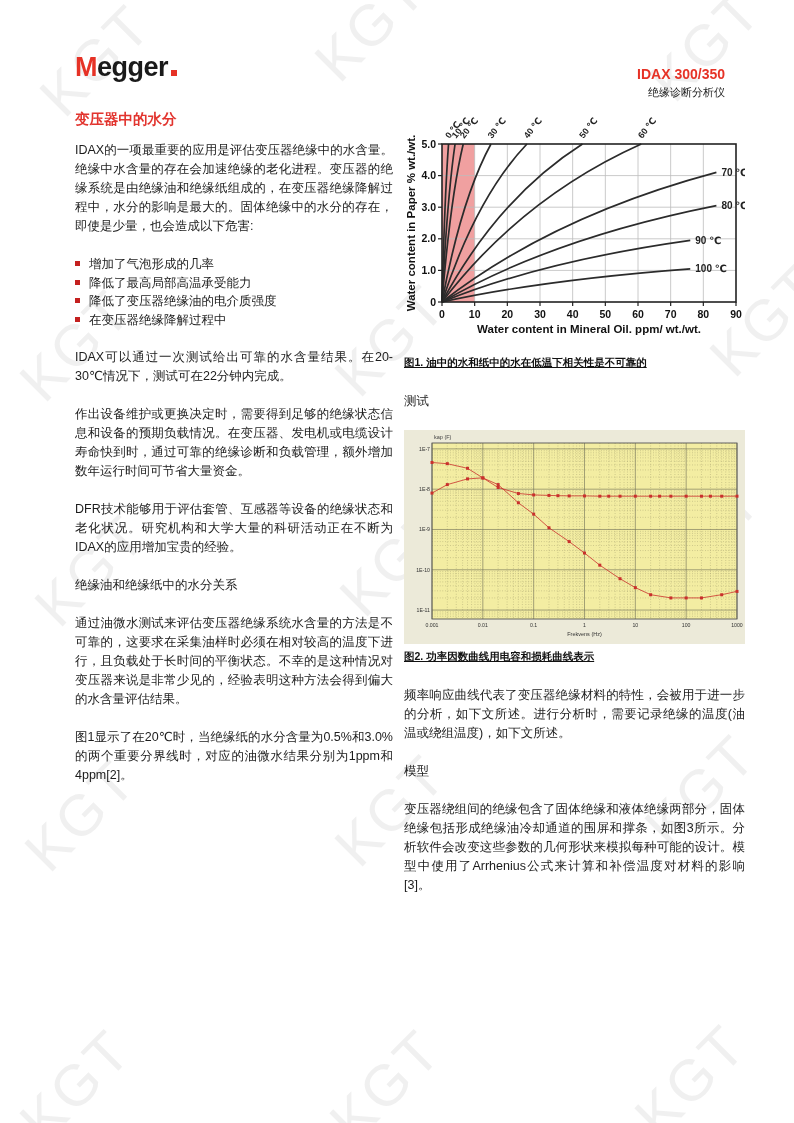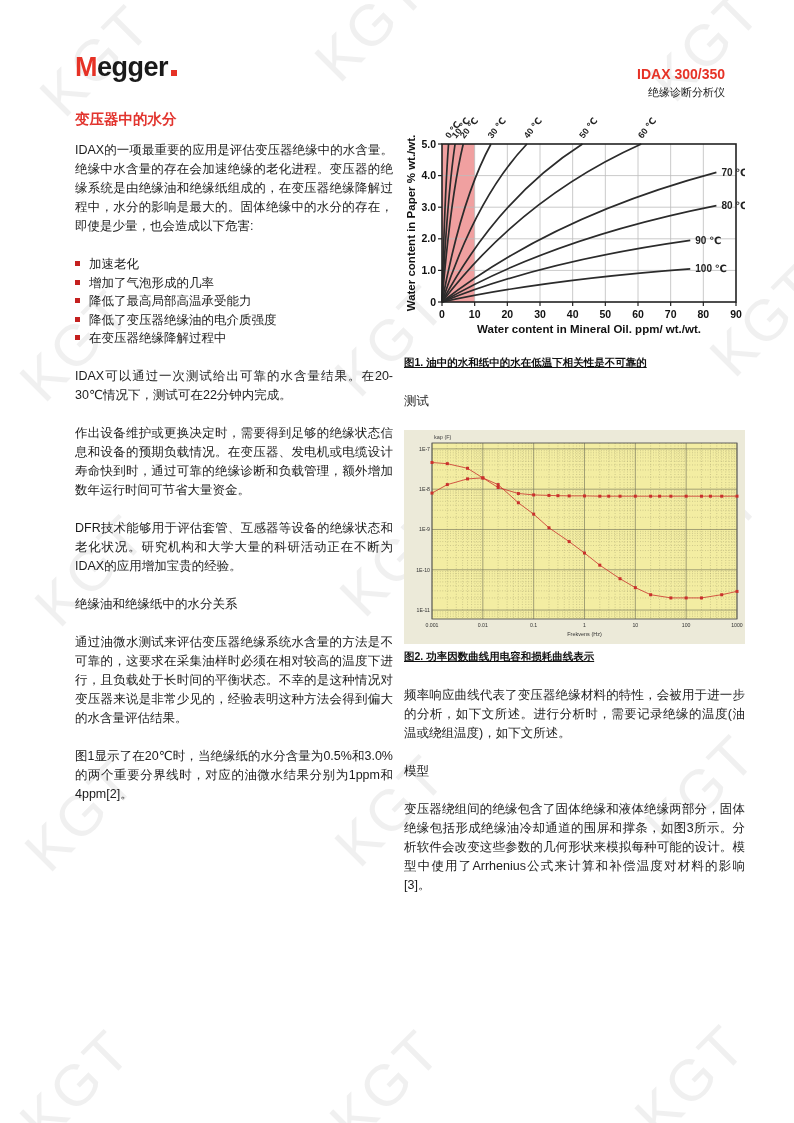--- a/index.html
+++ b/index.html
@@ -57,21 +57,20 @@
   <div class="hdr-right">
     <div class="hdr-title">IDAX 300/350</div>
     <div class="hdr-sub">绝缘诊断分析仪</div>
   </div>
 
   <div class="page-title">变压器中的水分</div>
 
   <div class="col-left">
     <p class="body">IDAX的一项最重要的应用是评估变压器绝缘中的水含量。绝缘中水含量的存在会加速绝缘的老化进程。变压器的绝缘系统是由绝缘油和绝缘纸组成的，在变压器绝缘降解过程中，水分的影响是最大的。固体绝缘中的水分的存在，即使是少量，也会造成以下危害:</p>
     <ul class="bullets">
-      <li><span class="sq"></span><span>加速老化</span></li>
       <li><span class="sq"></span><span>增加了气泡形成的几率</span></li>
       <li><span class="sq"></span><span>降低了最高局部高温承受能力</span></li>
       <li><span class="sq"></span><span>降低了变压器绝缘油的电介质强度</span></li>
       <li><span class="sq"></span><span>在变压器绝缘降解过程中</span></li>
     </ul>
     <p class="body">IDAX可以通过一次测试给出可靠的水含量结果。在20-30℃情况下，测试可在22分钟内完成。</p>
     <p class="body">作出设备维护或更换决定时，需要得到足够的绝缘状态信息和设备的预期负载情况。在变压器、发电机或电缆设计寿命快到时，通过可靠的绝缘诊断和负载管理，额外增加数年运行时间可节省大量资金。</p>
     <p class="body">DFR技术能够用于评估套管、互感器等设备的绝缘状态和老化状况。研究机构和大学大量的科研活动正在不断为IDAX的应用增加宝贵的经验。</p>
     <div class="sec-head">绝缘油和绝缘纸中的水分关系</div>
     <p class="body">通过油微水测试来评估变压器绝缘系统水含量的方法是不可靠的，这要求在采集油样时必须在相对较高的温度下进行，且负载处于长时间的平衡状态。不幸的是这种情况对变压器来说是非常少见的，经验表明这种方法会得到偏大的水含量评估结果。</p>

